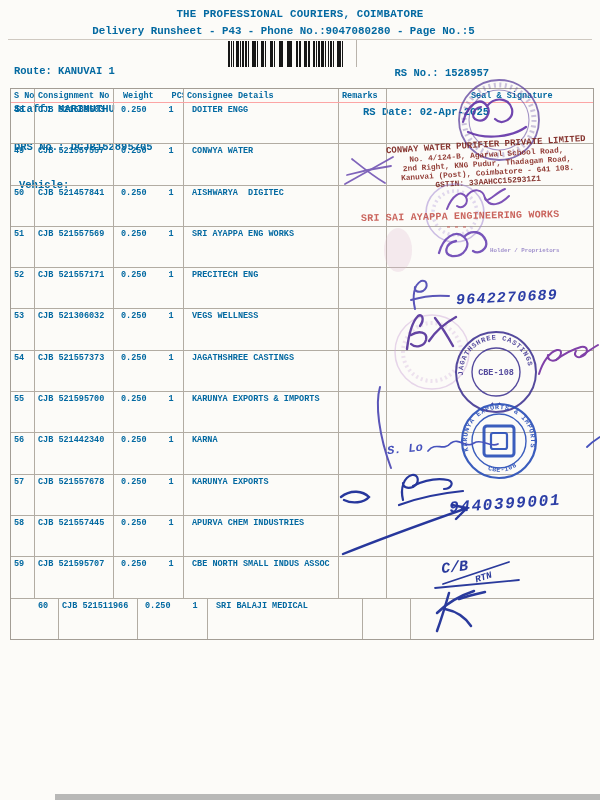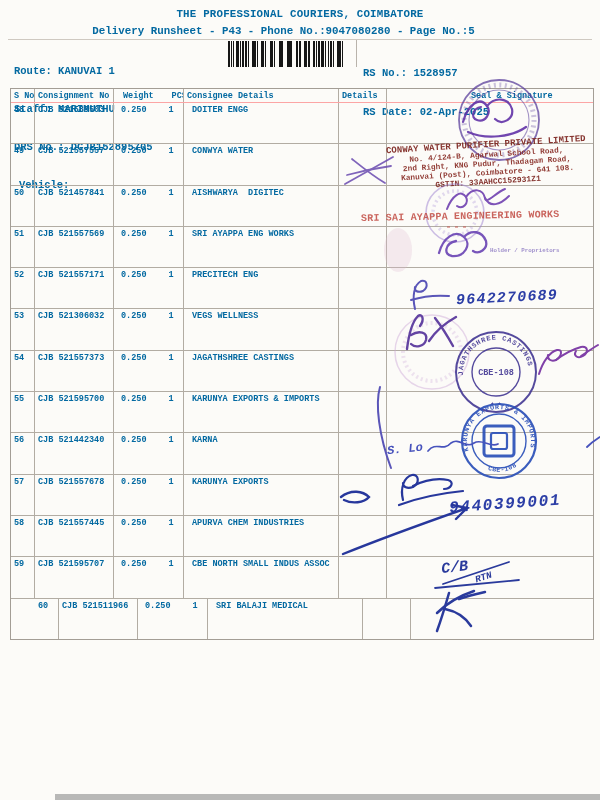--- a/index.html
+++ b/index.html
@@ -6,21 +6,21 @@
   .page{
     position:relative;width:600px;height:800px;background:#fcfbf8;overflow:hidden;
     font-family:"Liberation Mono","DejaVu Sans Mono",monospace;font-weight:700;color:#0369a1;
   }
   .t1{position:absolute;top:8px;left:0;width:600px;text-align:center;font-size:10.8px;letter-spacing:.2px;}
   .t2{position:absolute;top:25px;left:0;width:567px;text-align:center;font-size:10.8px;}
   .hline{position:absolute;left:8px;top:39px;width:584px;height:1px;background:#cfc9c1;}
   .vline{position:absolute;left:356px;top:40px;width:1px;height:27px;background:#b9b3ab;}
   .info-left{position:absolute;left:14px;top:40px;font-size:10.5px;line-height:12.6px;white-space:pre;}
   .info-left .vehicle{margin-left:5px;}
-  .info-right{position:absolute;left:363px;top:41px;font-size:10.5px;line-height:13px;white-space:pre;}
+  .info-right{position:absolute;left:363px;top:41px;font-size:10.5px;line-height:13px;white-space:pre;text-align:right;}
   .barcode{
     position:absolute;left:228px;top:41px;width:119px;height:26px;
     background:
       repeating-linear-gradient(90deg,#161616 0 2px,transparent 2px 3px,#161616 3px 4px,transparent 4px 8px,#161616 8px 11px,transparent 11px 12px,#161616 12px 13px,transparent 13px 17px),
       repeating-linear-gradient(90deg,transparent 0 5px,#161616 5px 6px,transparent 6px 14px,#161616 14px 16px,transparent 16px 19px);
   }
   .table{position:absolute;left:10px;top:88px;width:582px;border:1px solid #a39d95;font-size:8.5px;}
   .grid{display:grid;grid-template-columns:24px 79px 70px 155px 48px 1fr;}
   .thead{height:13px;border-bottom:1px solid #fca5a5;}
   .thead>div,.row>div{border-right:1px solid #b2aca3;padding:2px 0 0 3px;white-space:pre;overflow:hidden;}
@@ -61,21 +61,21 @@
     <div>RS No.: 1528957</div>
     <div>RS Date: 02-Apr-2025</div>
   </div>
 
   <div class="table">
     <div class="grid thead">
       <div>S No</div>
       <div>Consignment No</div>
       <div class="c-wp"><span class="w">Weight</span><span class="p">PCS</span></div>
       <div class="c-consignee">Consignee Details</div>
-      <div>Details</div>
+      <div>Remarks</div>
       <div class="c-seal-h">Seal &amp; Signature</div>
     </div>
     <div>
     <div class="grid row">
       <div>48</div>
       <div>CJB 521589503</div>
       <div class="c-wp"><span class="w">0.250</span><span class="p">1</span></div>
       <div class="c-consignee">DOITER ENGG</div>
       <div></div>
       <div></div>

